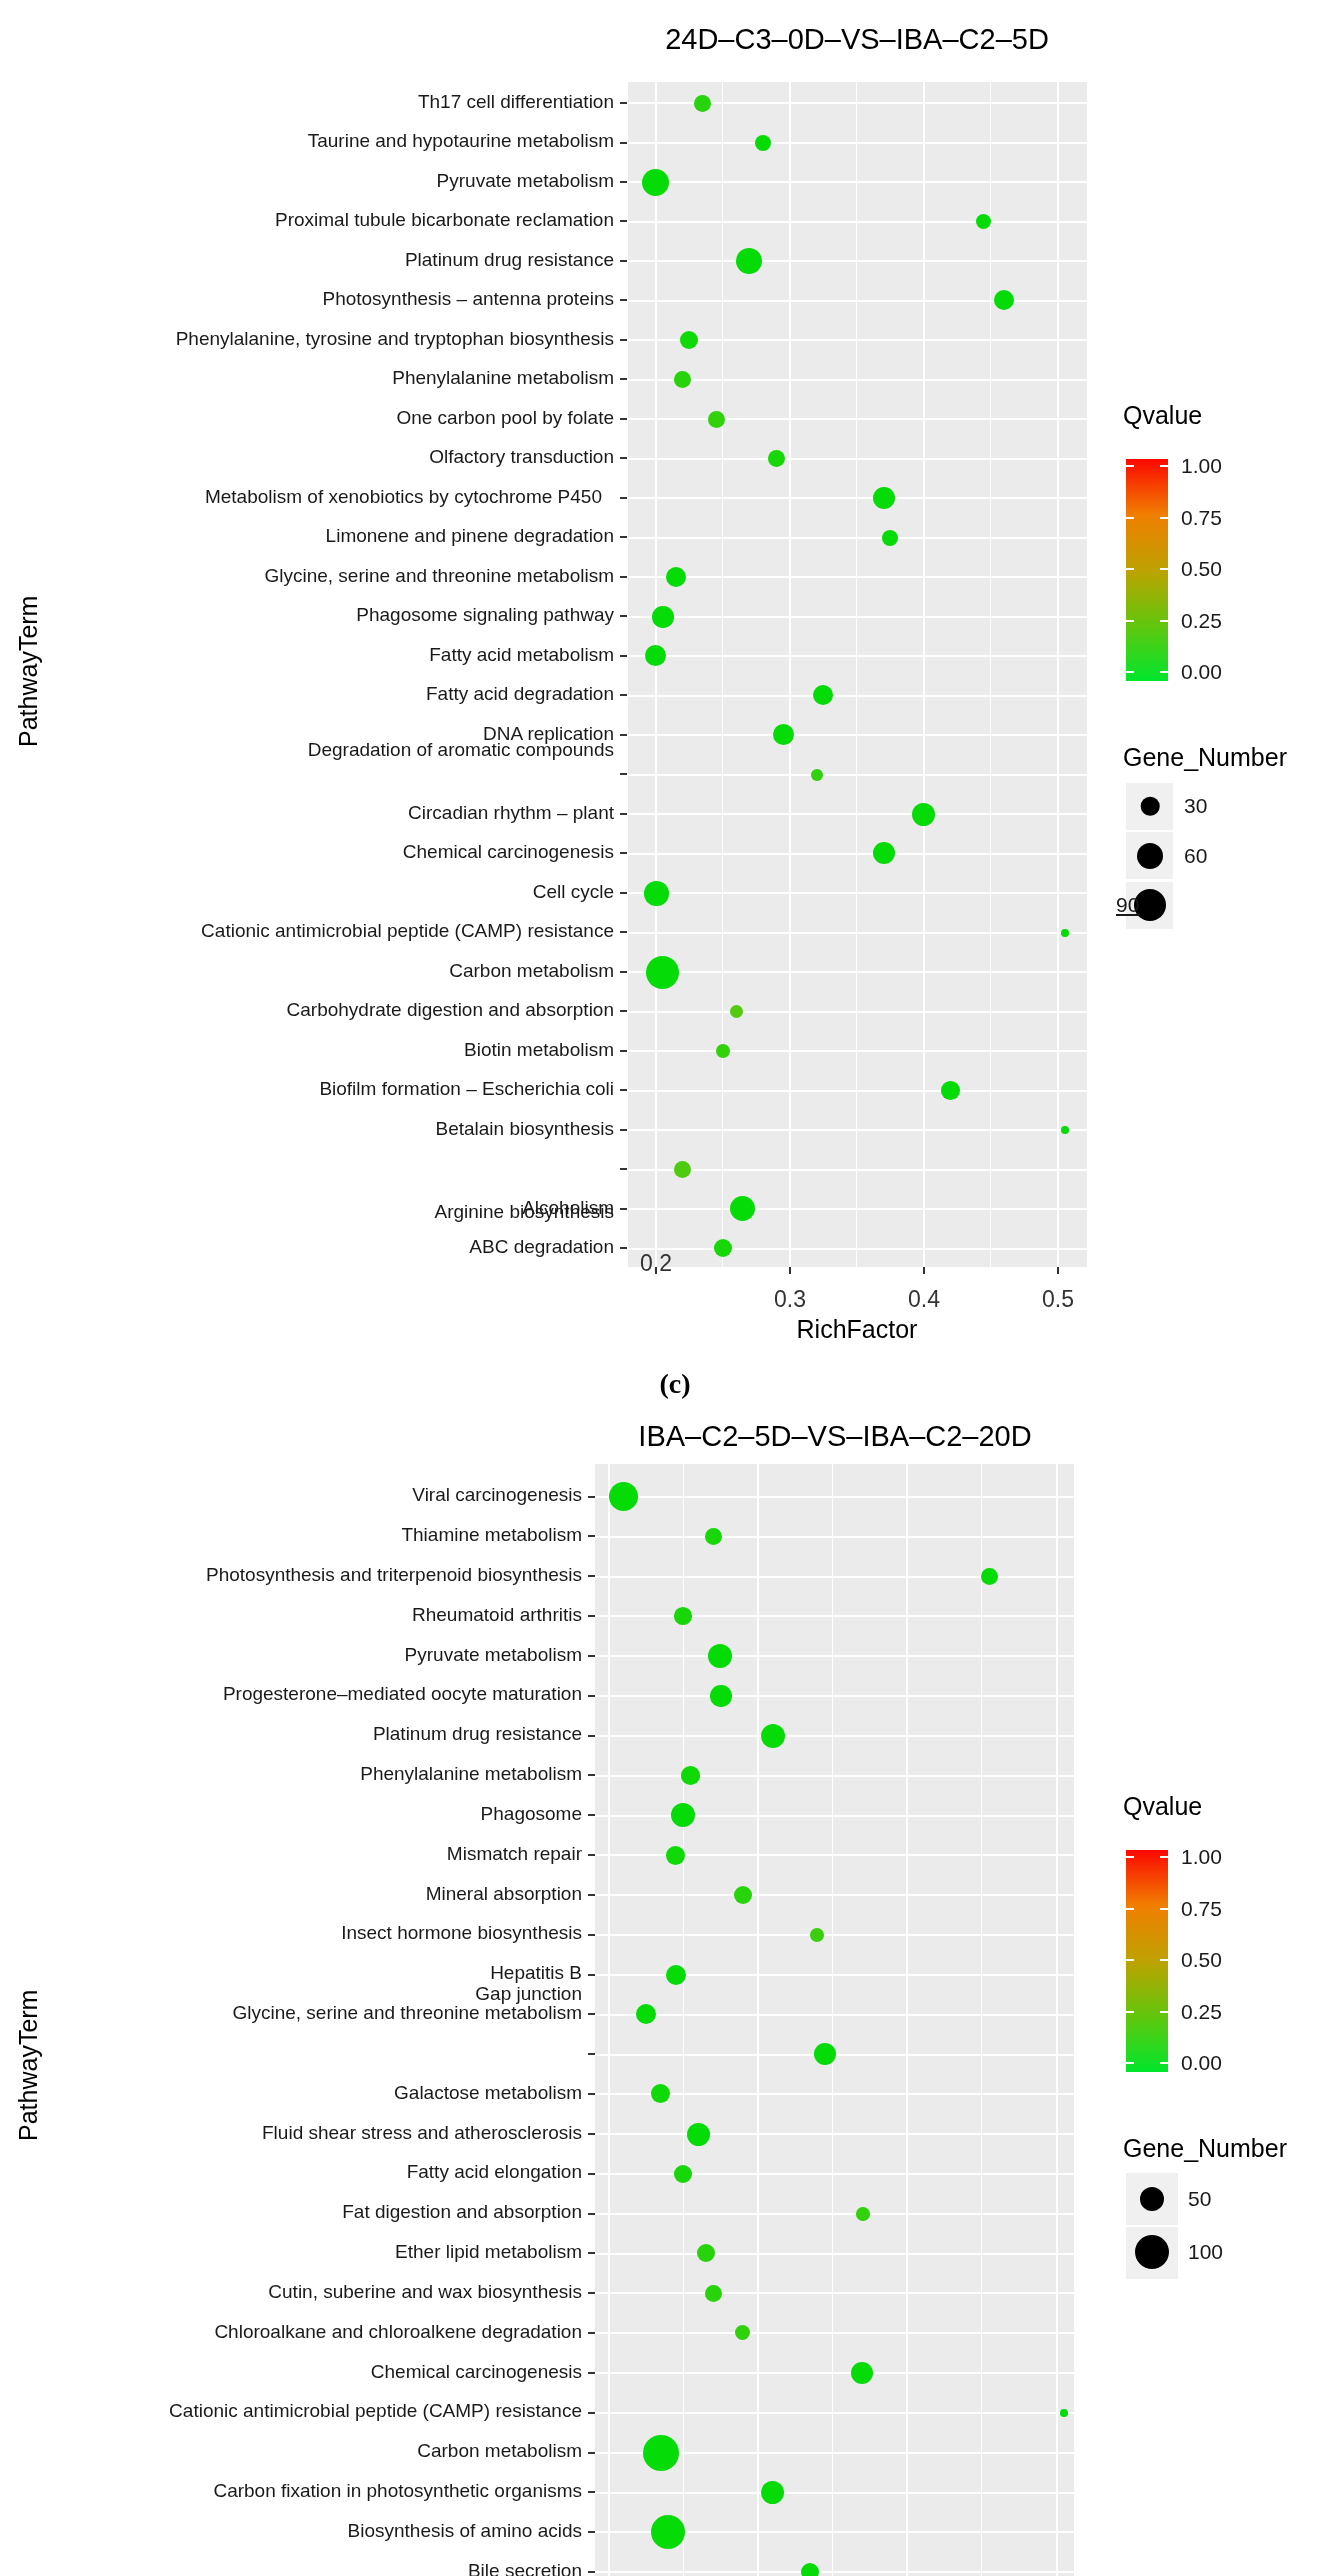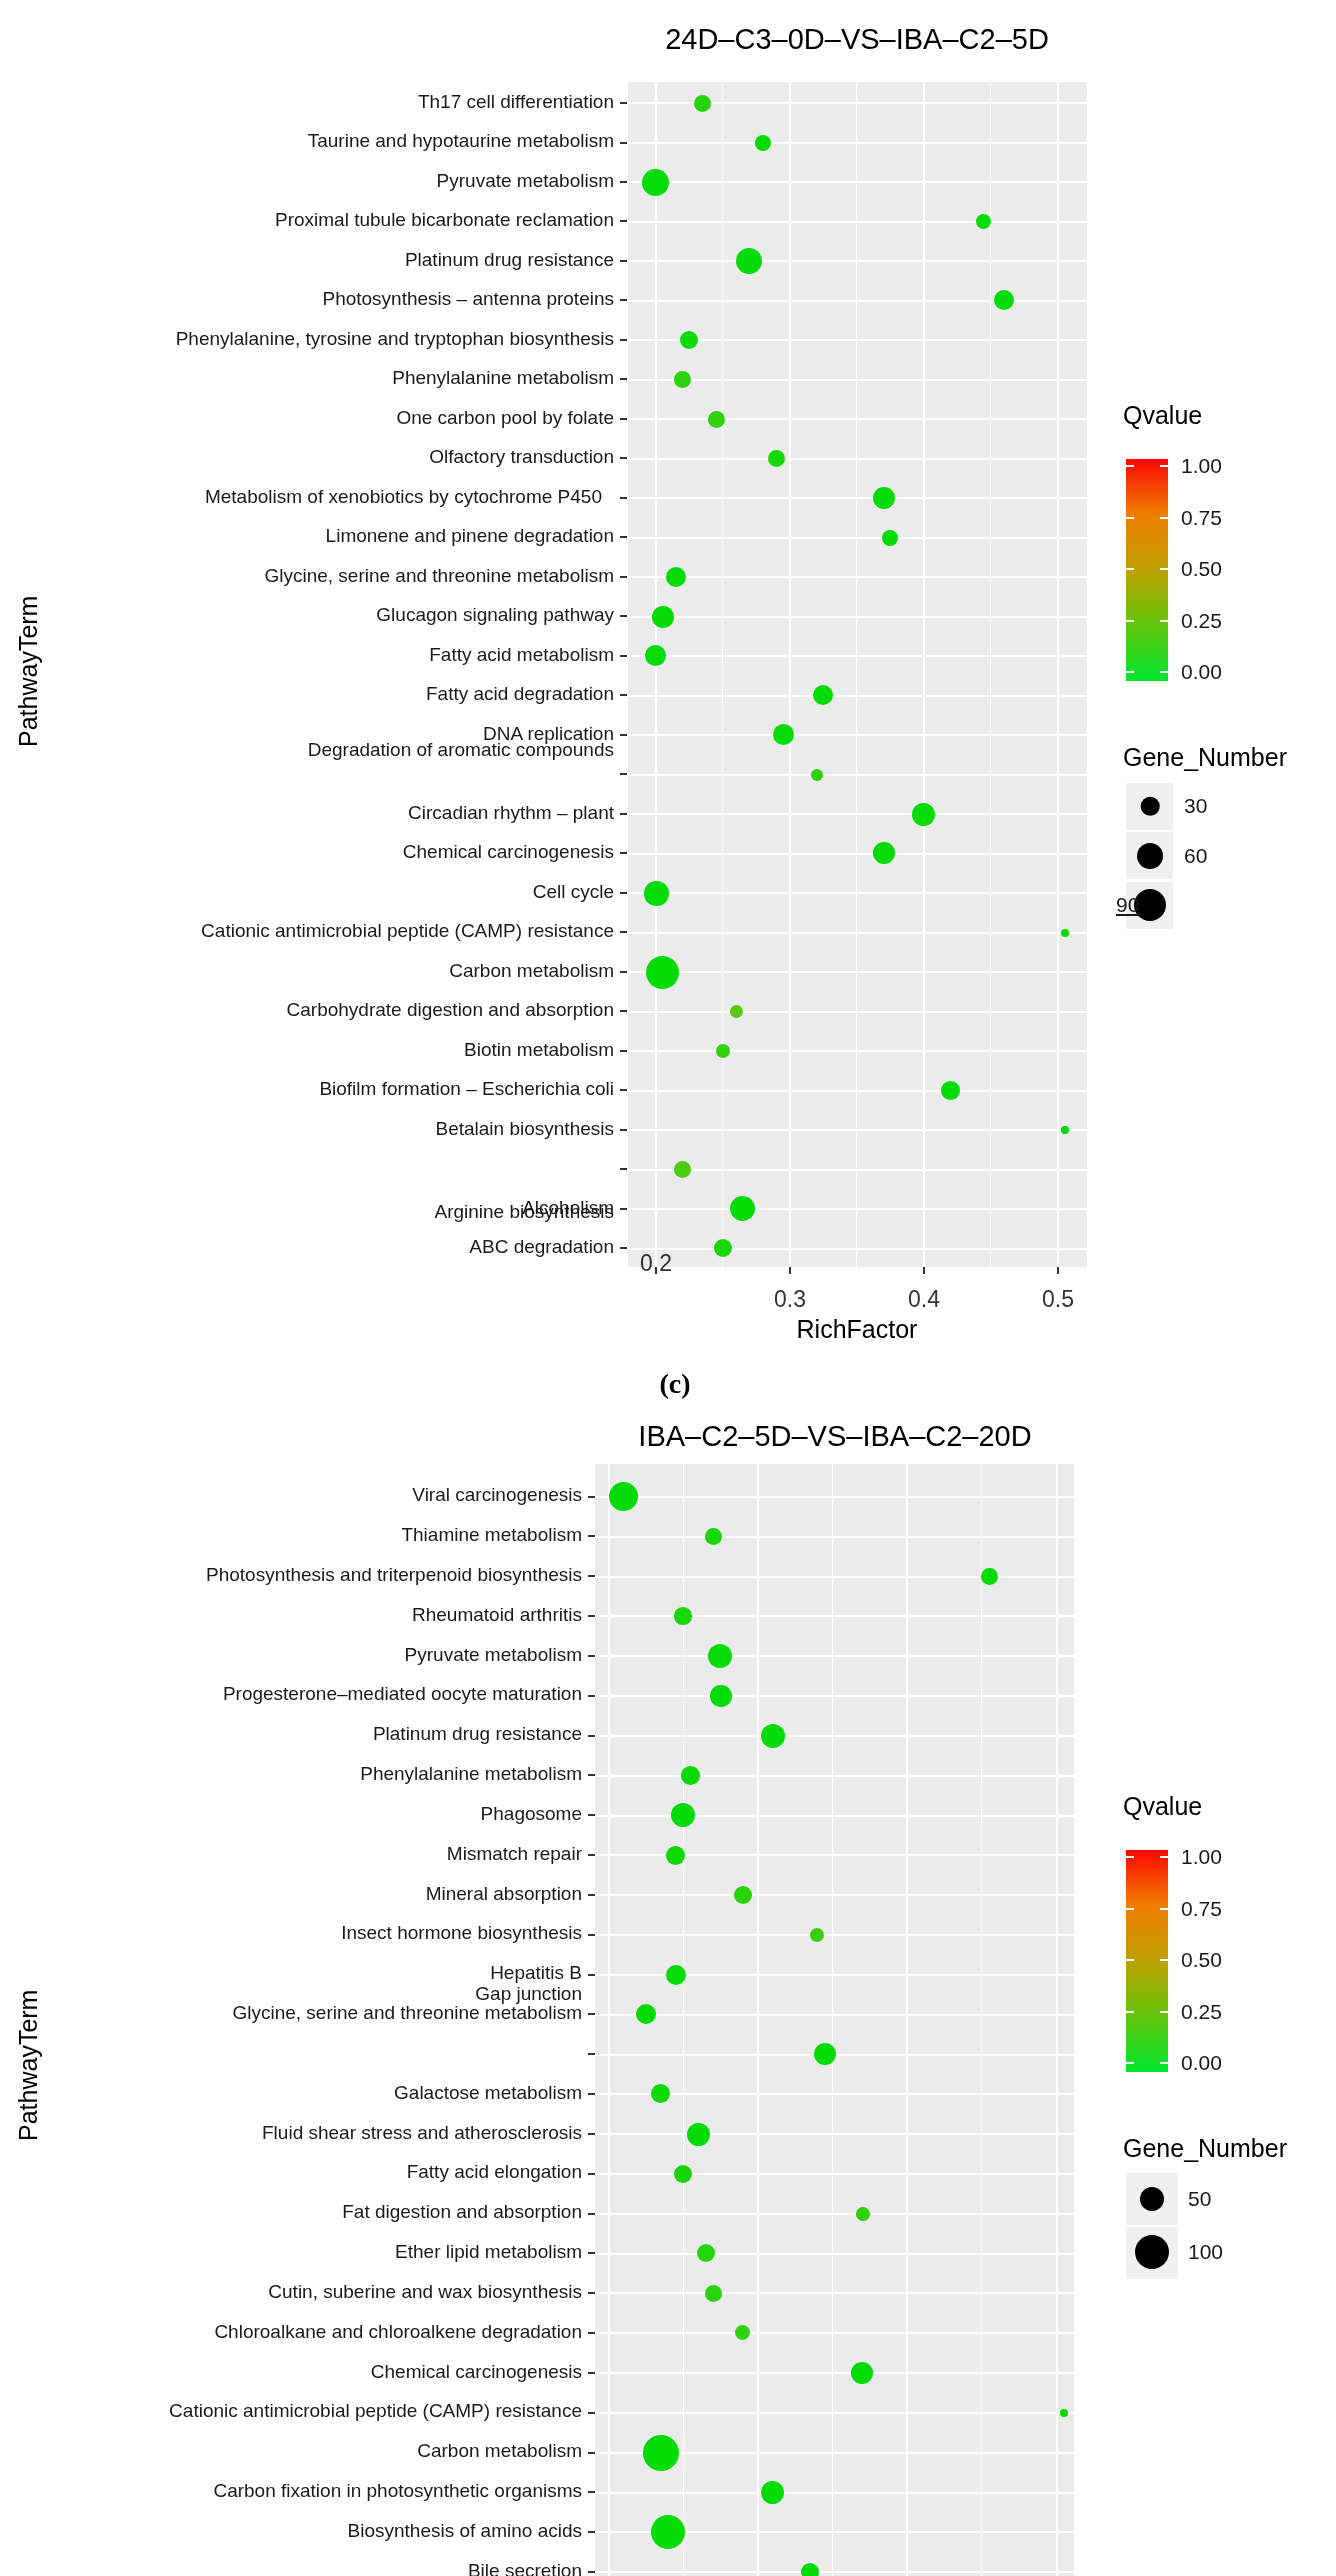--- a/index.html
+++ b/index.html
@@ -69,21 +69,21 @@
     <div class="tick" style="left: 620px; top: 497px; width: 7.2px; height: 2.1px;"></div>
     <div class="rowlab" style="left: 50px; top: 487px; width: 552px;">Metabolism of xenobiotics by cytochrome P450</div>
     <div class="gl" style="left: 628px; top: 537px; width: 459px; height: 1.5px; background: rgb(255, 255, 255);"></div>
     <div class="tick" style="left: 620px; top: 536px; width: 7.2px; height: 2.1px;"></div>
     <div class="rowlab" style="left: 62px; top: 526px; width: 552px;">Limonene and pinene degradation</div>
     <div class="gl" style="left: 628px; top: 576px; width: 459px; height: 1.5px; background: rgb(255, 255, 255);"></div>
     <div class="tick" style="left: 620px; top: 576px; width: 7.2px; height: 2.1px;"></div>
     <div class="rowlab" style="left: 62px; top: 566px; width: 552px;">Glycine, serine and threonine metabolism</div>
     <div class="gl" style="left: 628px; top: 616px; width: 459px; height: 1.5px; background: rgb(255, 255, 255);"></div>
     <div class="tick" style="left: 620px; top: 615px; width: 7.2px; height: 2.1px;"></div>
-    <div class="rowlab" style="left: 62px; top: 605px; width: 552px;">Glucagon signaling pathway</div>
+    <div class="rowlab" style="left: 62px; top: 605px; width: 552px;">Phagosome signaling pathway</div>
     <div class="gl" style="left: 628px; top: 655px; width: 459px; height: 1.5px; background: rgb(255, 255, 255);"></div>
     <div class="tick" style="left: 620px; top: 655px; width: 7.2px; height: 2.1px;"></div>
     <div class="rowlab" style="left: 62px; top: 645px; width: 552px;">Fatty acid metabolism</div>
     <div class="gl" style="left: 628px; top: 695px; width: 459px; height: 1.5px; background: rgb(255, 255, 255);"></div>
     <div class="tick" style="left: 620px; top: 694px; width: 7.2px; height: 2.1px;"></div>
     <div class="rowlab" style="left: 62px; top: 684px; width: 552px;">Fatty acid degradation</div>
     <div class="gl" style="left: 628px; top: 734px; width: 459px; height: 1.5px; background: rgb(255, 255, 255);"></div>
     <div class="tick" style="left: 620px; top: 734px; width: 7.2px; height: 2.1px;"></div>
     <div class="rowlab" style="left: 62px; top: 724px; width: 552px;">DNA replication</div>
     <div class="gl" style="left: 628px; top: 774px; width: 459px; height: 1.5px; background: rgb(255, 255, 255);"></div>

